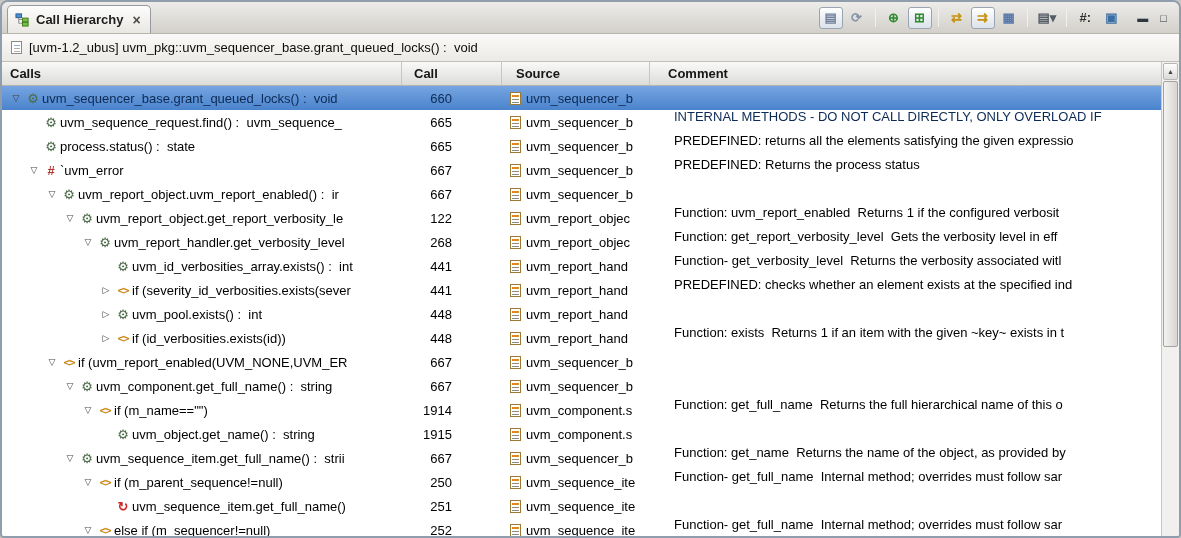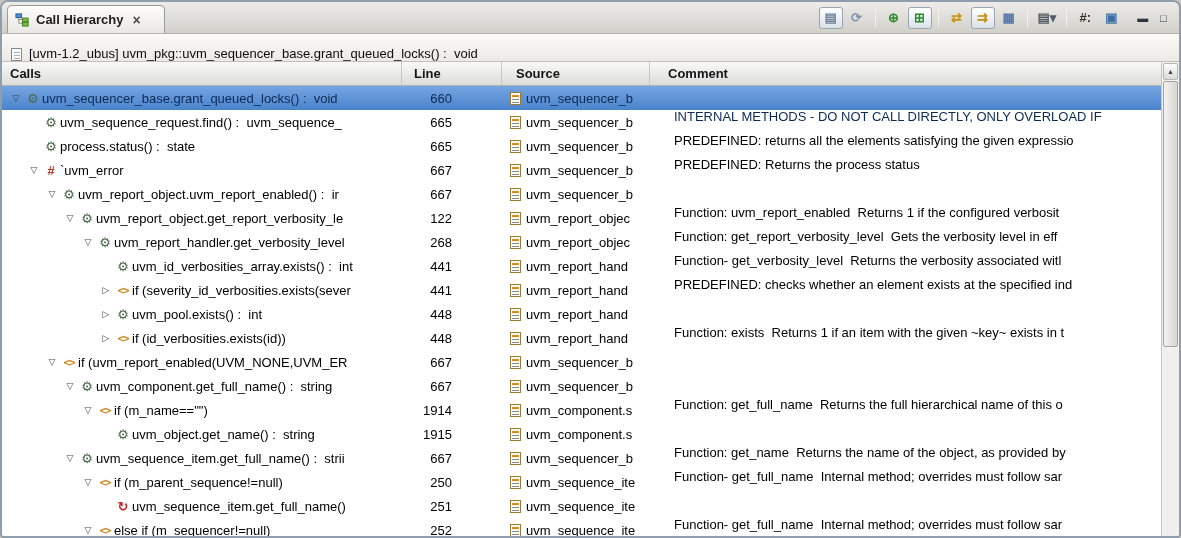--- a/index.html
+++ b/index.html
@@ -3,34 +3,34 @@
 <meta charset="utf-8">
 <style>
   * { margin:0; padding:0; box-sizing:border-box; }
   html,body { background:#c8c6c2; font-family:"Liberation Sans", sans-serif; }
   .window { position:relative; width:1181px; height:538px; border:2px solid #8f9dac;
             border-radius:8px 8px 4px 4px; background:#d7d3cd; overflow:hidden; }
 
   
   .titlebar { height:32px; display:flex; align-items:stretch;
               background:linear-gradient(#edecE9,#d3d0ca); border-bottom:1px solid #b7b4ad; }
-  .tab { display:flex; align-items:center; gap:6px; margin:3px 0 0 5px; padding:0 23px 0 7px;
+  .tab { display:flex; align-items:center; gap:6px; margin:3px 0 0 5px; padding:0 9px 0 7px;
          background:linear-gradient(#fdfdfc,#e9e7e2); border:1px solid #979a9e; border-bottom:none;
          border-radius:5px 5px 0 0; font-weight:bold; font-size:13px; color:#1d1d1d; cursor:default; }
   .tab-close { font-size:14px; line-height:1; color:#4c4c4c; font-weight:bold; margin-left:3px; }
   .toolbar { margin-left:auto; display:flex; align-items:center; gap:2px; padding-right:4px; }
   .tbtn { min-width:24px; height:22px; padding:0 3px; display:flex; align-items:center; justify-content:center;
           font-size:13px; font-weight:bold; border:1px solid transparent; border-radius:3px; cursor:default; }
   .tbtn.boxed { border-color:#9aa5b1; background:linear-gradient(#ffffff,#dbe2ea); }
   .tsep { width:1px; height:18px; background:#aeaba4; border-right:1px solid #f2f1ee; margin:0 4px; }
   .winbtns { display:flex; gap:12px; margin-left:8px; padding:0 12px 0 2px; align-items:center; }
   .wbtn { font-size:11px; color:#2e3640; font-weight:bold; cursor:default; }
 
   
-  .headerline { height:28px; display:flex; align-items:flex-end; gap:7px; padding:0 9px;
+  .headerline { height:28px; display:flex; align-items:center; gap:7px; padding:0 9px;
                 background:linear-gradient(#fbfaf8,#eceae6); border-bottom:1px solid #c3c0b9;
                 font-size:13px; color:#0d0d0d; white-space:pre; }
   .doc-icon { flex:none; width:11px; height:13px; background:#fff; border:1px solid #8a8a8a; position:relative; }
   .doc-icon::before { content:""; position:absolute; left:2px; top:3px; width:6px; height:1px;
                       background:#8fb0d6; box-shadow:0 3px 0 #b0b0b0, 0 6px 0 #b0b0b0; }
 
   
   .table-area { display:flex; height:516px; background:#fff; }
   .grid { flex:1; overflow:hidden; display:flex; flex-direction:column; }
   .colheads { display:flex; height:24px; flex:none;
@@ -114,21 +114,21 @@
 
   <div class="headerline">
     <span class="doc-icon"></span>
     <span>[uvm-1.2_ubus] uvm_pkg::uvm_sequencer_base.grant_queued_locks() :  void</span>
   </div>
 
   <div class="table-area">
     <div class="grid">
       <div class="colheads">
         <div class="colh w-calls">Calls</div>
-        <div class="colh w-line">Line</div>
+        <div class="colh w-line">Call</div>
         <div class="colh w-source">Source</div>
         <div class="colh w-comment">Comment</div>
       </div>
       <div class="rows">
           <div class="row selected"><div class="cell c-calls"><span class="indent" style="width: 0px;"></span><span class="twisty">▽</span><span class="node-icon ic-method">⚙</span><span class="label">uvm_sequencer_base.grant_queued_locks() :  void</span></div><div class="cell c-line">660</div><div class="cell c-source"><span class="file-icon"></span><span class="src-text">uvm_sequencer_b</span></div><div class="cell c-comment">INTERNAL METHODS - DO NOT CALL DIRECTLY, ONLY OVERLOAD IF</div></div>
           <div class="row"><div class="cell c-calls"><span class="indent" style="width: 18px;"></span><span class="twisty"></span><span class="node-icon ic-method">⚙</span><span class="label">uvm_sequence_request.find() :  uvm_sequence_</span></div><div class="cell c-line">665</div><div class="cell c-source"><span class="file-icon"></span><span class="src-text">uvm_sequencer_b</span></div><div class="cell c-comment">PREDEFINED: returns all the elements satisfying the given expressio</div></div>
           <div class="row"><div class="cell c-calls"><span class="indent" style="width: 18px;"></span><span class="twisty"></span><span class="node-icon ic-method">⚙</span><span class="label">process.status() :  state</span></div><div class="cell c-line">665</div><div class="cell c-source"><span class="file-icon"></span><span class="src-text">uvm_sequencer_b</span></div><div class="cell c-comment">PREDEFINED: Returns the process status</div></div>
           <div class="row"><div class="cell c-calls"><span class="indent" style="width: 18px;"></span><span class="twisty">▽</span><span class="node-icon ic-macro">#</span><span class="label">`uvm_error</span></div><div class="cell c-line">667</div><div class="cell c-source"><span class="file-icon"></span><span class="src-text">uvm_sequencer_b</span></div><div class="cell c-comment"></div></div>
           <div class="row"><div class="cell c-calls"><span class="indent" style="width: 36px;"></span><span class="twisty">▽</span><span class="node-icon ic-method">⚙</span><span class="label">uvm_report_object.uvm_report_enabled() :  ir</span></div><div class="cell c-line">667</div><div class="cell c-source"><span class="file-icon"></span><span class="src-text">uvm_sequencer_b</span></div><div class="cell c-comment">Function: uvm_report_enabled  Returns 1 if the configured verbosit</div></div>
           <div class="row"><div class="cell c-calls"><span class="indent" style="width: 54px;"></span><span class="twisty">▽</span><span class="node-icon ic-method">⚙</span><span class="label">uvm_report_object.get_report_verbosity_le</span></div><div class="cell c-line">122</div><div class="cell c-source"><span class="file-icon"></span><span class="src-text">uvm_report_objec</span></div><div class="cell c-comment">Function: get_report_verbosity_level  Gets the verbosity level in eff</div></div>

